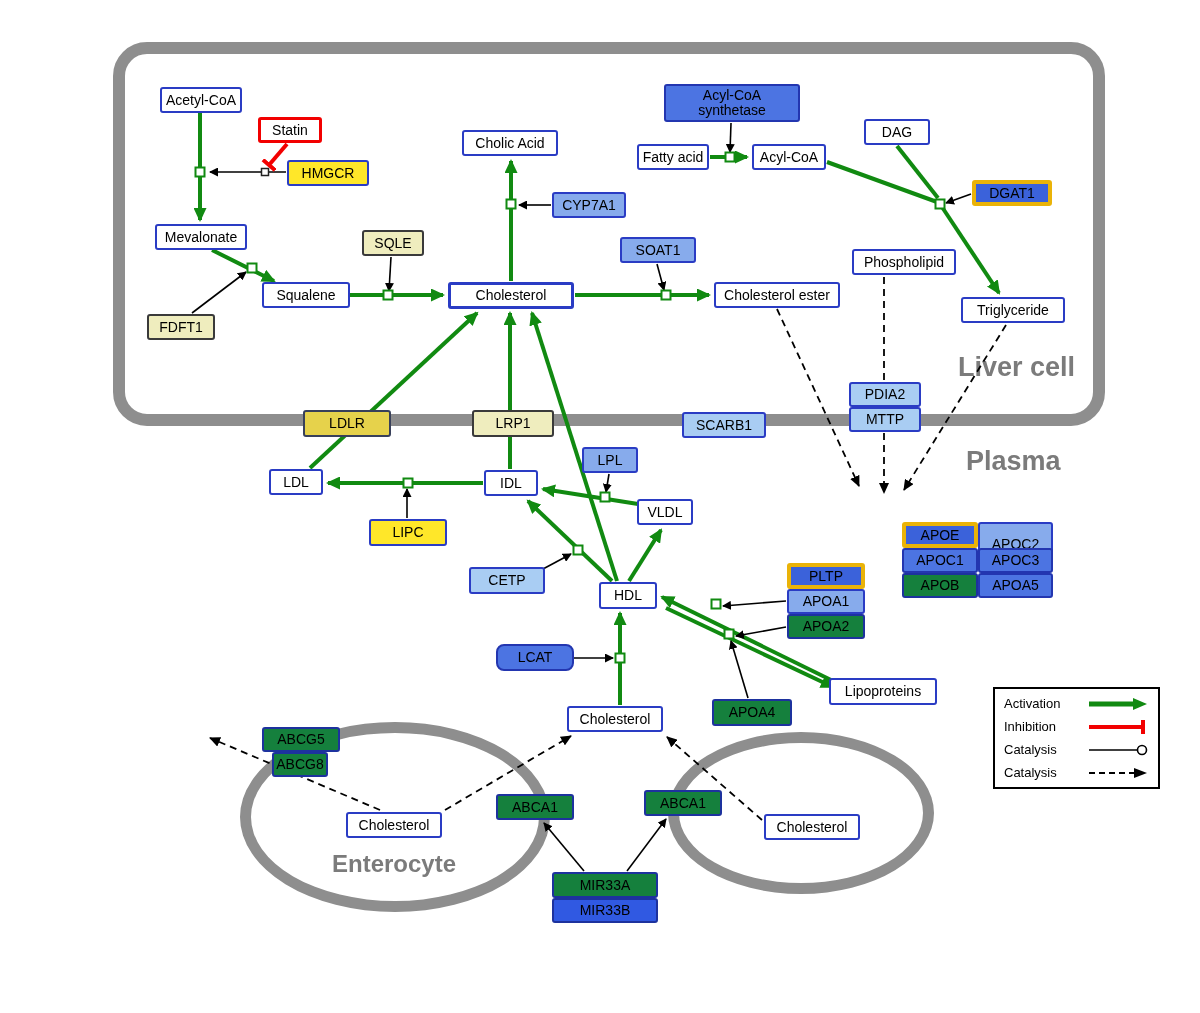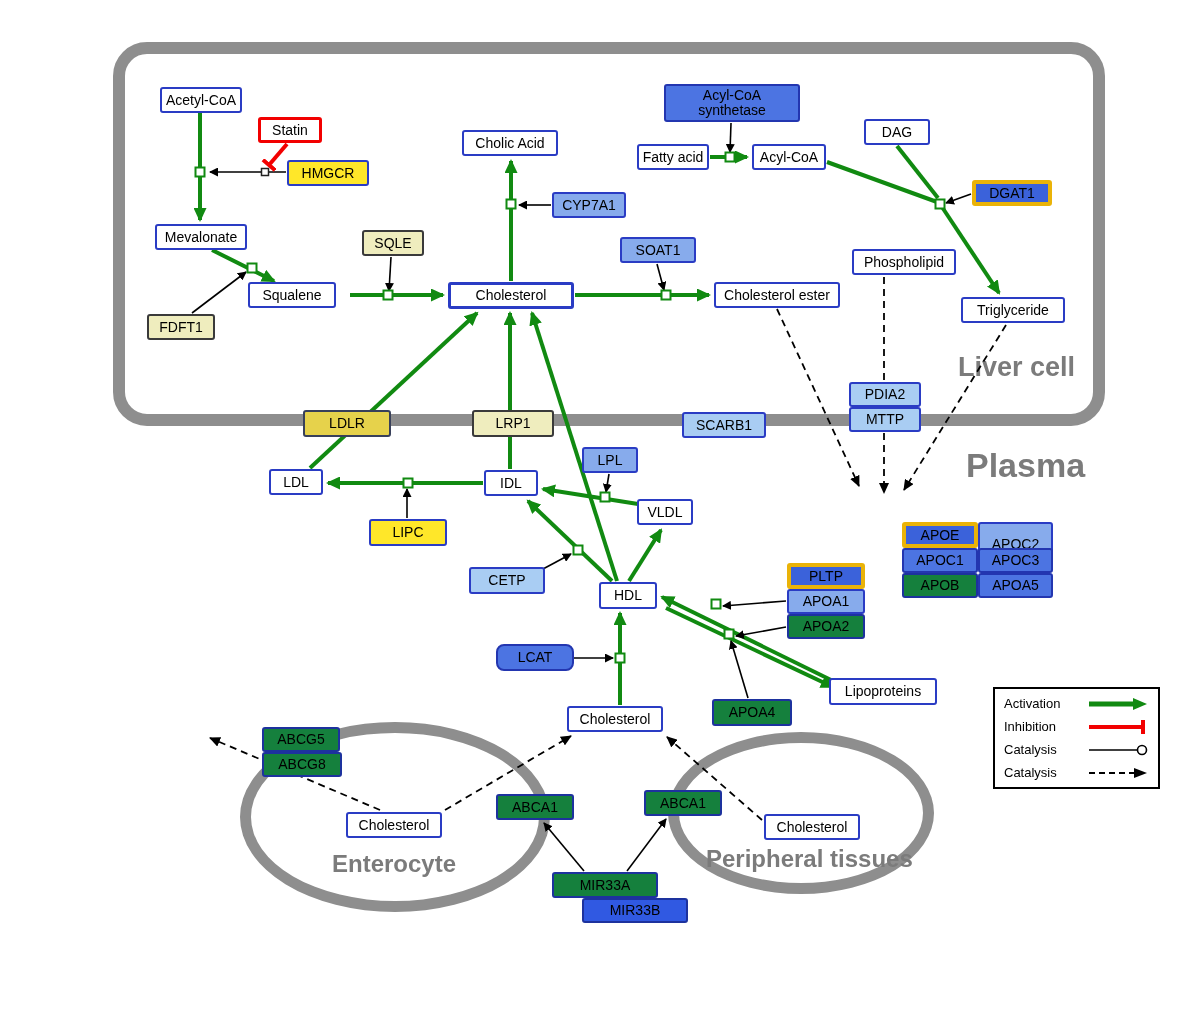--- a/index.html
+++ b/index.html
@@ -8,21 +8,21 @@
   
   .membrane{position:absolute;border:11px solid #8e8e8e;z-index:1;background:transparent;}
   .liver-membrane{left:113px;top:42px;width:968px;height:360px;border-radius:34px;border-width:12px;}
   .ellipse{border-radius:50%;}
   .enterocyte-membrane{left:240px;top:722px;width:288px;height:168px;}
   .peripheral-membrane{left:668px;top:732px;width:244px;height:140px;}
 
   
   .region-label{position:absolute;color:#7b7b7b;font-weight:bold;z-index:2;}
   .liver-label{left:958px;top:352px;font-size:27px;}
-  .plasma-label{left:966px;top:446px;font-size:34px;}
+  .plasma-label{left:966px;top:446px;font-size:27px;}
   .enterocyte-label{left:332px;top:850px;font-size:24px;}
   .peripheral-label{left:706px;top:845px;font-size:24px;}
 
   
   #edge-layer{position:absolute;left:0;top:0;z-index:3;}
   .edge{fill:none;}
   .activation{stroke:#118a11;stroke-width:4;marker-end:url(#ar-green);}
   .activation-plain{stroke:#118a11;stroke-width:4;}
   .catalysis{stroke:#000;stroke-width:1.6;marker-end:url(#ar-black-sm);}
   .transport{stroke:#000;stroke-width:1.8;stroke-dasharray:7 5;marker-end:url(#ar-black);}
@@ -60,21 +60,20 @@
 
 <div id="canvas">
 
   <div class="membrane liver-membrane"></div>
   <div class="membrane ellipse enterocyte-membrane"></div>
   <div class="membrane ellipse peripheral-membrane"></div>
 
   <div class="region-label liver-label">Liver cell</div>
   <div class="region-label plasma-label">Plasma</div>
   <div class="region-label enterocyte-label">Enterocyte</div>
-  <div class="region-label peripheral-label">Peripheral tissues</div>
 
   <svg id="edge-layer" width="1200" height="1013">
     <defs>
       <marker id="ar-green" markerUnits="userSpaceOnUse" markerWidth="15" markerHeight="13" refX="12" refY="6.5" orient="auto">
         <path d="M0,0 L14,6.5 L0,13 Z" fill="#118a11"></path>
       </marker>
       <marker id="ar-black-sm" markerUnits="userSpaceOnUse" markerWidth="10" markerHeight="9" refX="8" refY="4.5" orient="auto">
         <path d="M0,0 L9,4.5 L0,9 Z" fill="#000"></path>
       </marker>
       <marker id="ar-black" markerUnits="userSpaceOnUse" markerWidth="12" markerHeight="10" refX="10" refY="5" orient="auto">
@@ -145,21 +144,21 @@
         <rect x="261.5" y="168.5" width="7" height="7" class="catnode"></rect>
       </g>
   </svg>
 
   <div id="nodes">
       <div class="node metabolite" style="left: 160px; top: 87px; width: 82px; height: 26px;">Acetyl-CoA</div>
       <div class="node drug" style="left: 258px; top: 117px; width: 64px; height: 26px;">Statin</div>
       <div class="node y-bright" style="left: 287px; top: 160px; width: 82px; height: 26px;">HMGCR</div>
       <div class="node metabolite" style="left: 155px; top: 224px; width: 92px; height: 26px;">Mevalonate</div>
       <div class="node y-pale" style="left: 147px; top: 314px; width: 68px; height: 26px;">FDFT1</div>
-      <div class="node metabolite" style="left: 248px; top: 282px; width: 88px; height: 26px;">Squalene</div>
+      <div class="node metabolite" style="left: 262px; top: 282px; width: 88px; height: 26px;">Squalene</div>
       <div class="node y-pale" style="left: 362px; top: 230px; width: 62px; height: 26px;">SQLE</div>
       <div class="node metabolite-strong" style="left: 448px; top: 282px; width: 126px; height: 27px;">Cholesterol</div>
       <div class="node metabolite" style="left: 462px; top: 130px; width: 96px; height: 26px;">Cholic Acid</div>
       <div class="node b-light2" style="left: 552px; top: 192px; width: 74px; height: 26px;">CYP7A1</div>
       <div class="node b-light2" style="left: 620px; top: 237px; width: 76px; height: 26px;">SOAT1</div>
       <div class="node metabolite" style="left: 714px; top: 282px; width: 126px; height: 26px;">Cholesterol ester</div>
       <div class="node b-med" style="left: 664px; top: 84px; width: 136px; height: 38px;">Acyl-CoA
 synthetase</div>
       <div class="node metabolite" style="left: 637px; top: 144px; width: 72px; height: 26px;">Fatty acid</div>
       <div class="node metabolite" style="left: 752px; top: 144px; width: 74px; height: 26px;">Acyl-CoA</div>
@@ -186,27 +185,27 @@
       <div class="node b-light2" style="left: 978px; top: 522px; width: 75px; height: 44px;">APOC2</div>
       <div class="node b-med" style="left: 902px; top: 548px; width: 76px; height: 25px;">APOC1</div>
       <div class="node b-med" style="left: 978px; top: 548px; width: 75px; height: 25px;">APOC3</div>
       <div class="node b-dark" style="left: 902px; top: 573px; width: 76px; height: 25px;">APOB</div>
       <div class="node b-med" style="left: 978px; top: 573px; width: 75px; height: 25px;">APOA5</div>
       <div class="node b-dark" style="left: 712px; top: 699px; width: 80px; height: 27px;">APOA4</div>
       <div class="node metabolite" style="left: 829px; top: 678px; width: 108px; height: 27px;">Lipoproteins</div>
       <div class="node b-med" style="left: 496px; top: 644px; width: 78px; height: 27px; border-radius: 8px;">LCAT</div>
       <div class="node metabolite" style="left: 567px; top: 706px; width: 96px; height: 26px;">Cholesterol</div>
       <div class="node b-dark" style="left: 262px; top: 727px; width: 78px; height: 25px;">ABCG5</div>
-      <div class="node b-dark" style="left: 262px; top: 752px; width: 80px; height: 25px;">ABCG8</div>
+      <div class="node b-dark" style="left: 272px; top: 752px; width: 56px; height: 25px;">ABCG8</div>
       <div class="node metabolite" style="left: 346px; top: 812px; width: 96px; height: 26px;">Cholesterol</div>
       <div class="node b-dark" style="left: 496px; top: 794px; width: 78px; height: 26px;">ABCA1</div>
       <div class="node b-dark" style="left: 644px; top: 790px; width: 78px; height: 26px;">ABCA1</div>
       <div class="node metabolite" style="left: 764px; top: 814px; width: 96px; height: 26px;">Cholesterol</div>
       <div class="node b-dark" style="left: 552px; top: 872px; width: 106px; height: 26px;">MIR33A</div>
-      <div class="node b-dark2" style="left: 552px; top: 898px; width: 106px; height: 25px; margin-left: 30px;">MIR33B</div>
+      <div class="node b-dark2" style="left: 552px; top: 898px; width: 106px; height: 25px;">MIR33B</div>
     </div>
 
   <div id="legend">
     <div class="legend-row">
       <span>Activation</span>
       <svg width="62" height="14">
         <line x1="2" y1="7" x2="48" y2="7" stroke="#118a11" stroke-width="5"></line>
         <polygon points="46,1 60,7 46,13" fill="#118a11"></polygon>
       </svg>
     </div>

